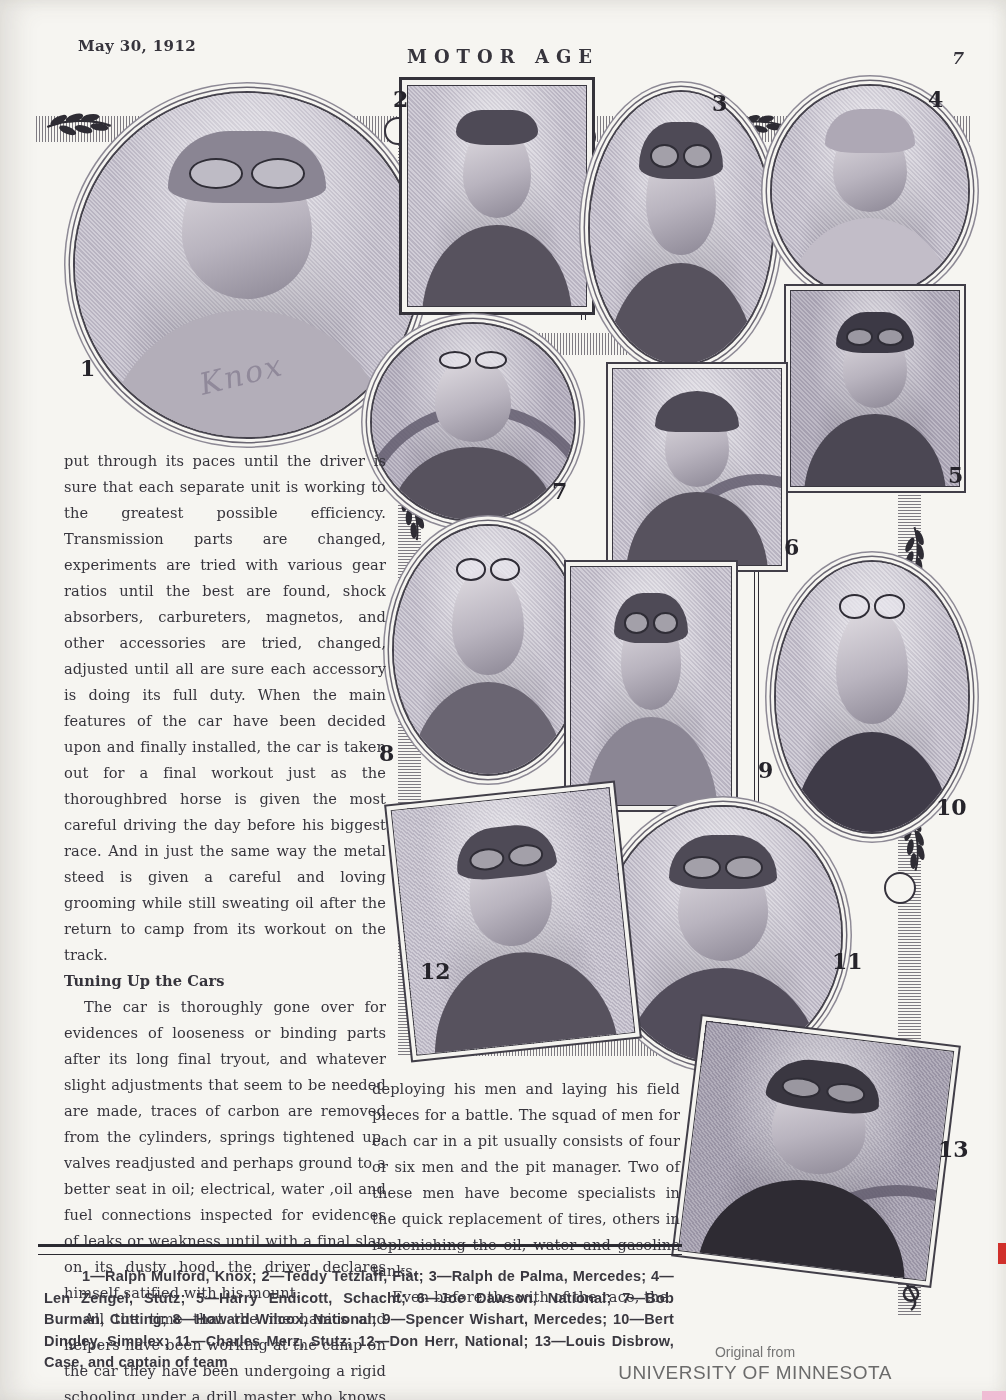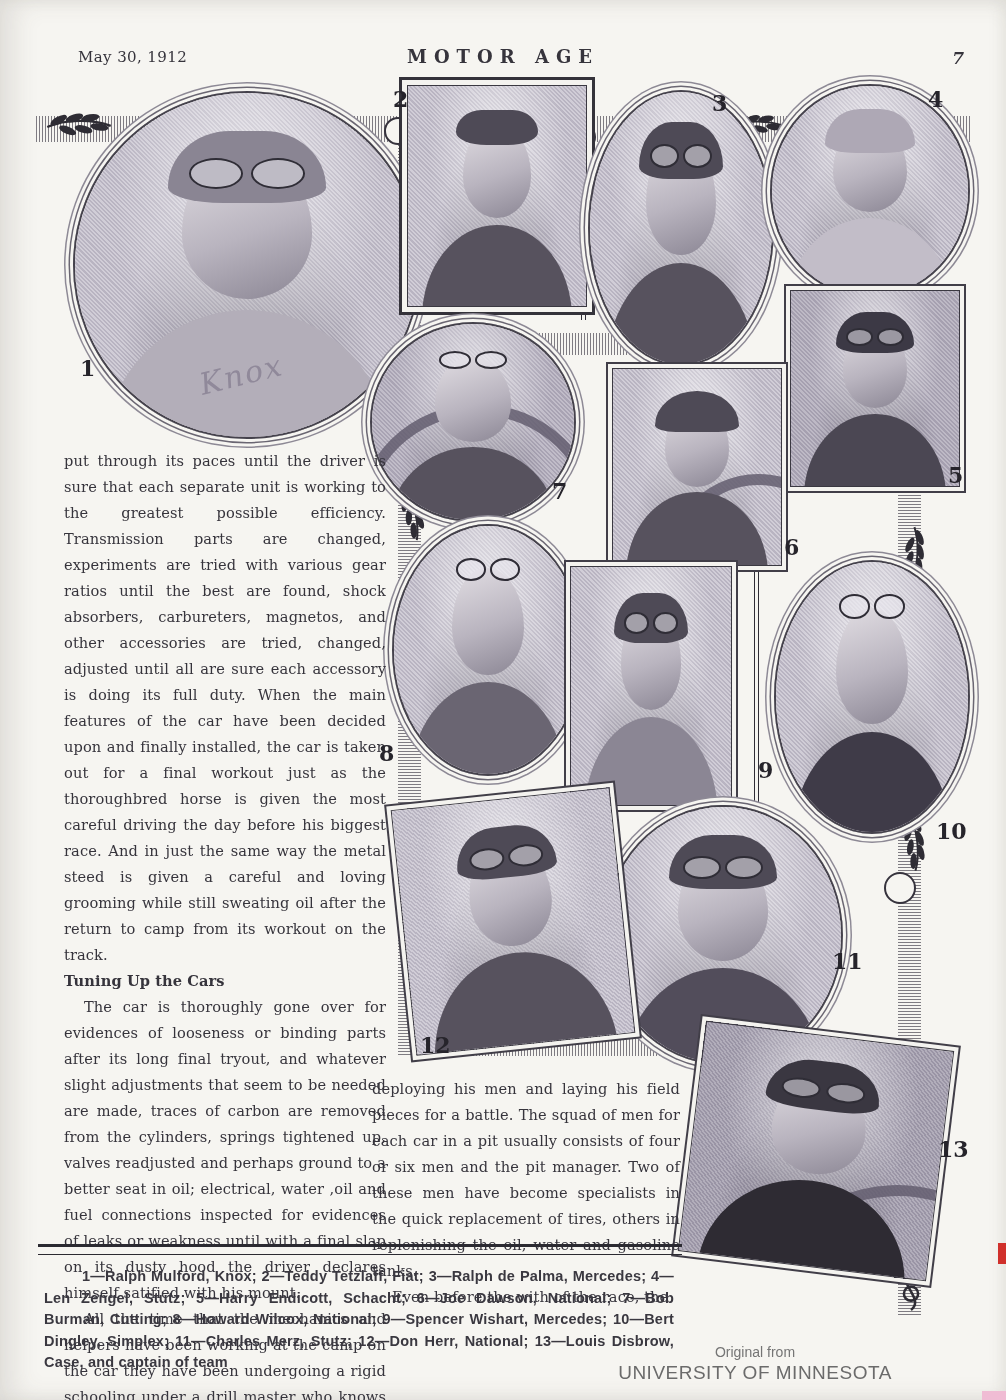--- a/index.html
+++ b/index.html
@@ -3,21 +3,21 @@
 <meta charset="utf-8">
 <style>
   html,body{margin:0;padding:0;background:#ffffff;}
   .page{
     position:relative;width:1006px;height:1400px;overflow:hidden;
     background:#f6f5f1;
     box-shadow:inset 14px 0 26px rgba(70,65,60,.12), inset -6px 0 14px rgba(70,65,60,.07);
     font-family:"DejaVu Serif",serif;color:#36343c;
   }
   
-  .hdr-date{position:absolute;left:78px;top:48px;font-size:15px;font-weight:normal;letter-spacing:.4px;}
+  .hdr-date{position:absolute;left:78px;top:37px;font-size:15px;font-weight:bold;letter-spacing:.4px;}
   .hdr-title{position:absolute;left:0;right:0;top:46px;text-align:center;font-size:18px;font-weight:bold;letter-spacing:7px;}
   .hdr-page{position:absolute;right:42px;top:48px;font-size:17px;font-weight:bold;font-style:italic;}
   
   .orn{position:absolute;z-index:1;}
   .hband{height:26px;background:repeating-linear-gradient(90deg,rgba(62,58,70,.65) 0 1px,rgba(0,0,0,0) 1px 3px);}
   .vband{width:23px;background:repeating-linear-gradient(0deg,rgba(62,58,70,.65) 0 1px,rgba(0,0,0,0) 1px 3px);}
   .ring{border:2.5px solid #36333d;border-radius:50%;background:#f6f5f1;}
   .conn{border-left:1.5px solid #2f2d36;border-right:1.5px solid #2f2d36;width:3px;}
   .sprig{position:absolute;z-index:1;}
   
@@ -285,23 +285,23 @@
   
   <span class="num" style="left:80px;top:355px;">1</span>
   <span class="num" style="left:393px;top:86px;">2</span>
   <span class="num" style="left:712px;top:90px;">3</span>
   <span class="num" style="left:928px;top:86px;">4</span>
   <span class="num" style="left:948px;top:462px;">5</span>
   <span class="num" style="left:784px;top:534px;">6</span>
   <span class="num" style="left:552px;top:478px;">7</span>
   <span class="num" style="left:379px;top:740px;">8</span>
   <span class="num" style="left:758px;top:757px;">9</span>
-  <span class="num" style="left:936px;top:794px;margin-top:24px;">10</span>
+  <span class="num" style="left:936px;top:794px;">10</span>
   <span class="num" style="left:832px;top:948px;">11</span>
-  <span class="num" style="left:420px;top:1032px;">12</span>
+  <span class="num" style="left:420px;top:958px;">12</span>
   <span class="num" style="left:938px;top:1136px;">13</span>
 
   
   <section class="col col-left">
     <p>put through its paces until the driver is sure that each separate unit is working to the greatest possible efficiency.  Transmission parts are changed, experiments are tried with various gear ratios until the best are found, shock absorbers, carbureters, magnetos, and other accessories are tried, changed, adjusted until all are sure each accessory is doing its full duty.  When the main features of the car have been decided upon and finally installed, the car is taken out for a final workout just as the thoroughbred horse is given the most careful driving the day before his biggest race.  And in just the same way the metal steed is given a careful and loving grooming while still sweating oil after the return to camp from its workout on the track.</p>
     <h2>Tuning Up the Cars</h2>
     <p class="ind">The car is thoroughly gone over for evidences of looseness or binding parts after its long final tryout, and whatever slight adjustments that seem to be needed are made, traces of carbon are removed from the cylinders, springs tightened up, valves readjusted and perhaps ground to a better seat in oil; electrical, water ,oil and fuel connections inspected for evidences of leaks or weakness until with a final slap on its dusty hood the driver declares himself satified with his mount.</p>
     <p class="ind">All the time that the mechanics and helpers have been working at the camp on the car they have been undergoing a rigid schooling under a drill master who knows that upon their obedience to his orders may depend success or failure in the race.  These men have been in training for their work at the pits during the contest and it is often at the pits as much as at the steering wheel that a race is won or lost.  The speed at which pit men work counts for much in victory.  There is as much care and skill used in laying out the system by which the men in the pits are to work as would be used by a general in</p>
   </section>
 

